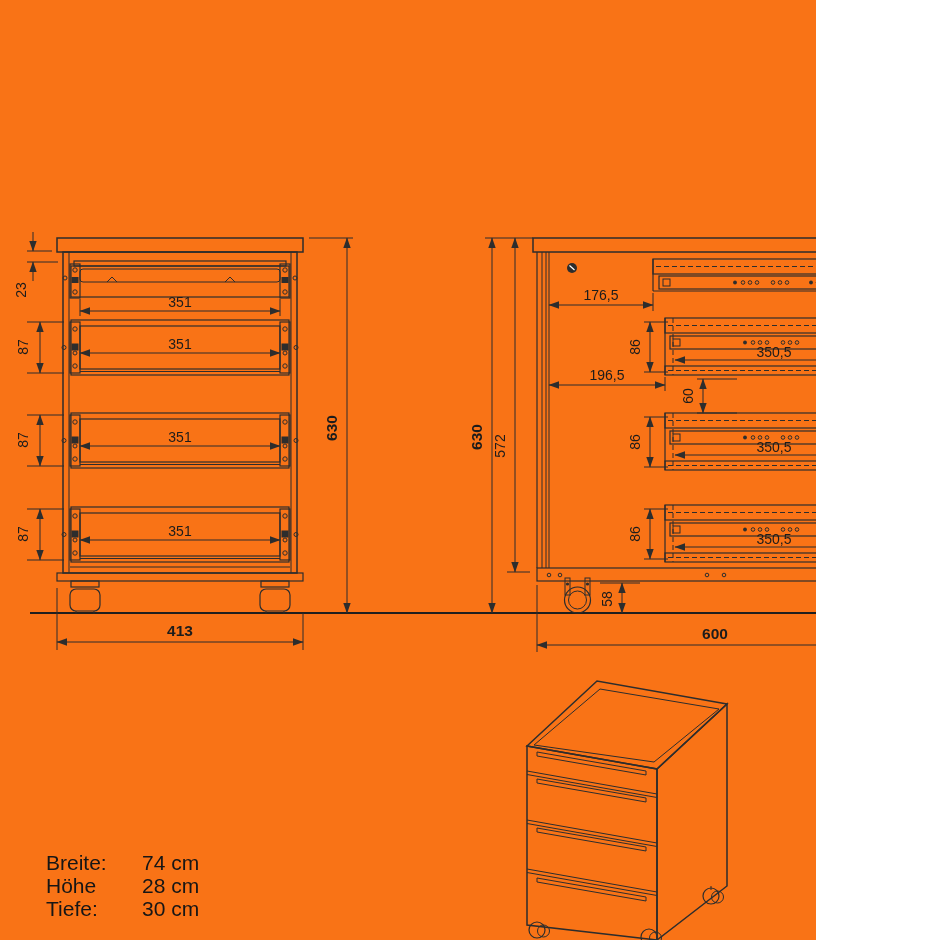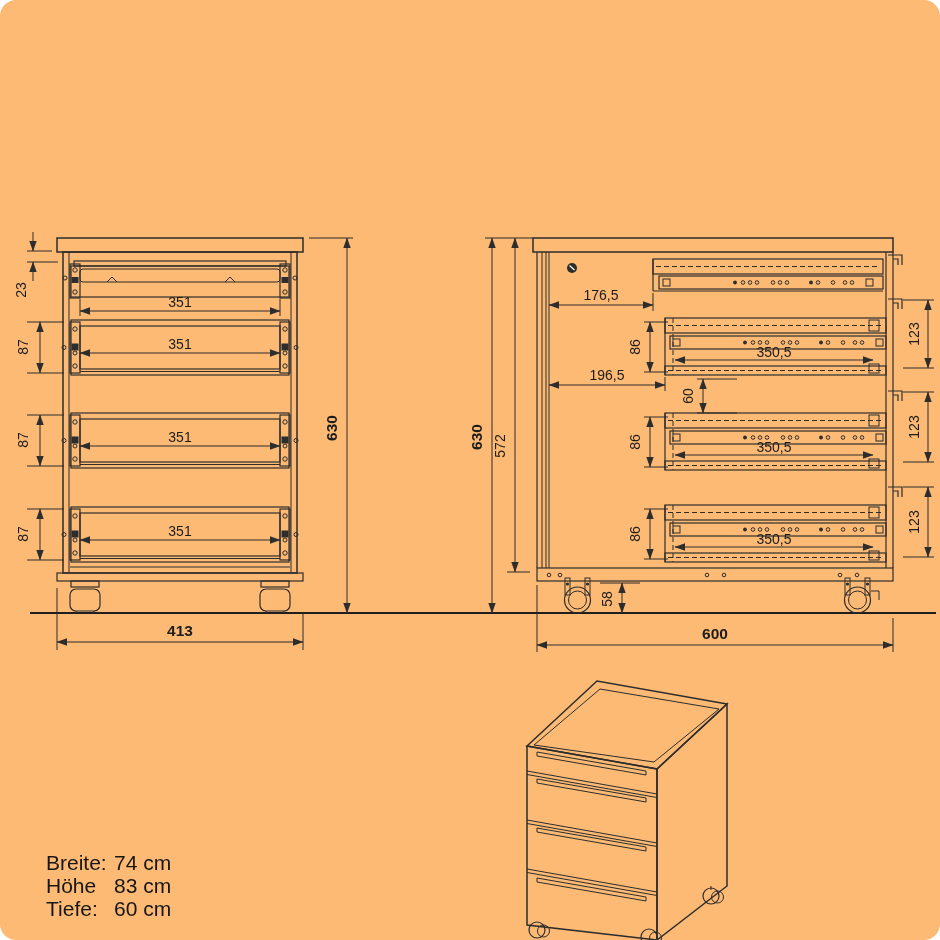--- a/index.html
+++ b/index.html
@@ -1,34 +1,34 @@
 <!DOCTYPE html>
 <html><head>
 <meta charset="utf-8">
 <style>
   html,body{margin:0;padding:0;background:#ffffff;}
-  .canvas{position:relative;width:940px;height:940px;background:#fdba74;overflow:hidden;
-          font-family:"Liberation Sans",sans-serif;border-radius:16px;}
+  .canvas{position:relative;width:816px;height:940px;background:#f97316;overflow:hidden;
+          font-family:"Liberation Sans",sans-serif;}
   svg{position:absolute;left:0;top:0;}
   
   .s   {stroke:#2d2d2d;fill:none;stroke-width:1.2;}
   .s15 {stroke:#2d2d2d;fill:none;stroke-width:1.5;}
   .thin{stroke:#2d2d2d;fill:none;stroke-width:1;}
   .dim {stroke:#2d2d2d;fill:none;stroke-width:1;}
   .dsh {stroke:#2d2d2d;fill:none;stroke-width:1;stroke-dasharray:5 3;}
   .fl  {fill:#2d2d2d;stroke:none;}
   .floor{stroke:#1f1f1f;stroke-width:2.2;}
   .wh  {stroke:#ffffff;stroke-width:1.2;fill:none;}
   
   text.t {font-family:"Liberation Sans",sans-serif;font-size:14px;fill:#1c1c1c;}
   text.b {font-family:"Liberation Sans",sans-serif;font-size:15.5px;font-weight:bold;fill:#1c1c1c;}
   .mid{text-anchor:middle;}
   
   .specs{position:absolute;left:46px;top:851px;color:#161616;font-size:21px;line-height:23px;}
-  .specs .row{display:flex;}
+  .specs .row{display:flex;gap:28px;}
   .specs .lbl{width:68px;}
 </style>
 </head>
 <body>
 
 <div class="canvas">
 <svg width="940" height="940" viewBox="0 0 940 940">
   <defs>
     <marker id="arr" viewBox="0 0 10 7" markerWidth="11" markerHeight="7.7" refX="9.5" refY="3.5" orient="auto-start-reverse" markerUnits="userSpaceOnUse">
       <path d="M0,0 L10,3.5 L0,7 Z" fill="#2d2d2d"></path>
@@ -352,20 +352,20 @@
   </g>
 </svg>
 
 <div class="specs">
   <div class="row">
     <span class="lbl">Breite:</span>
     <span class="val">74 cm</span>
   </div>
   <div class="row">
     <span class="lbl">Höhe</span>
-    <span class="val">83 cm</span>
+    <span class="val">28 cm</span>
   </div>
   <div class="row">
     <span class="lbl">Tiefe:</span>
-    <span class="val">60 cm</span>
+    <span class="val">30 cm</span>
   </div>
 </div>
 </div>
 
 </body></html>

